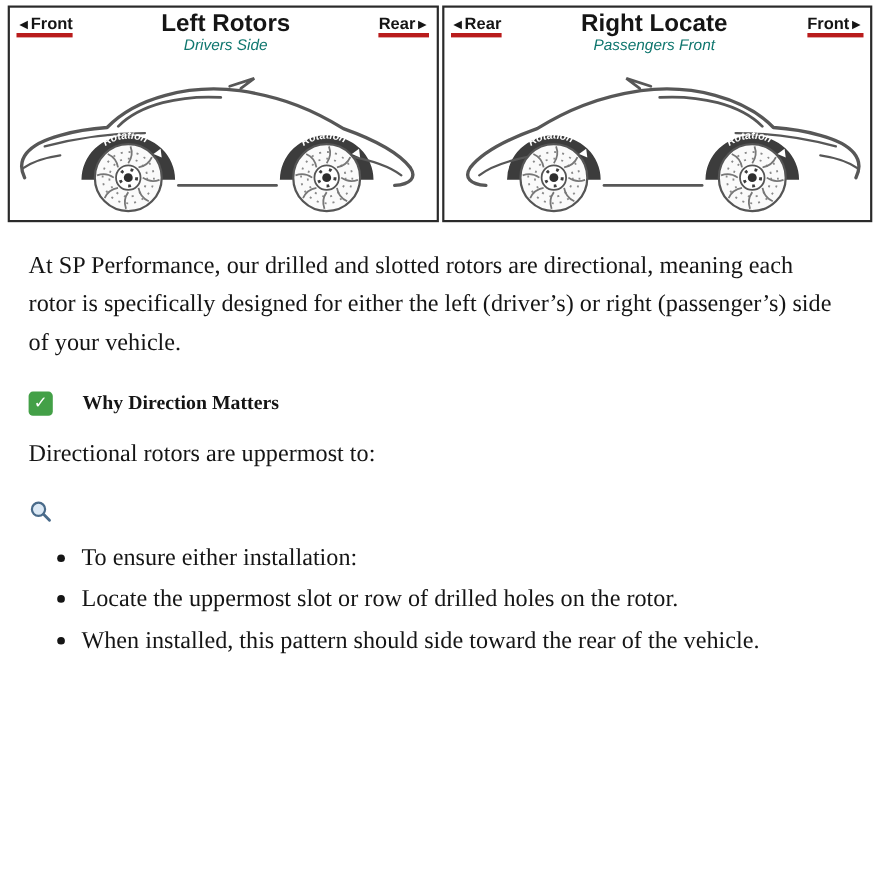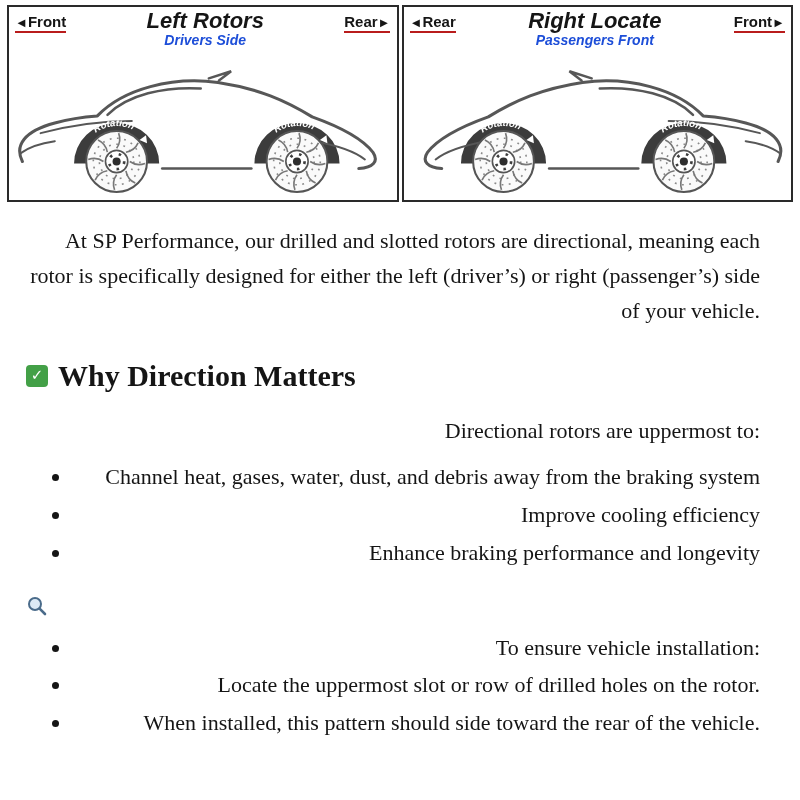--- a/index.html
+++ b/index.html
@@ -2,32 +2,32 @@
 <html><head>
 <meta charset="utf-8">
 <style>
   html,body{margin:0;padding:0;background:#ffffff;}
   body{width:800px;height:800px;overflow:hidden;color:#151515;font-family:"Liberation Serif","DejaVu Serif",serif;}
 
   
   .diagram{display:flex;gap:3px;margin:5px 7px 0 7px;}
   .panel{flex:1;border:2px solid #2a2a2a;background:#fff;box-sizing:border-box;}
   .panel-header{display:flex;justify-content:space-between;align-items:flex-start;padding:4px 6px 0 6px;font-family:"Liberation Sans","DejaVu Sans",sans-serif;}
-  .dir-label{font-weight:bold;font-size:15px;border-bottom:2px solid #b91c1c;line-height:1.15;white-space:nowrap;margin-top:2px;}
+  .dir-label{font-weight:bold;font-size:15px;border-bottom:4px solid #b91c1c;line-height:1.15;white-space:nowrap;margin-top:2px;}
   .dir-label .arr{font-size:13px;}
   .panel-titles{text-align:center;margin-top:-2px;}
-  .panel-title{font-weight:bold;font-size:22px;line-height:1.05;font-style:italic;}
-  .panel-subtitle{font-weight:bold;font-style:italic;font-size:14px;color:#1d4ed8;}
+  .panel-title{font-weight:bold;font-size:22px;line-height:1.05;}
+  .panel-subtitle{font-weight:normal;font-style:italic;font-size:14px;color:#0f766e;}
   .car-svg{display:block;width:100%;height:152px;}
 
   
-  .article{padding:14px 40px 0 26px;font-size:22px;line-height:1.58;text-align:right;}
+  .article{padding:14px 40px 0 26px;font-size:22px;line-height:1.58;}
   .para{margin:8px 0 18px 0;}
   .h-row{display:flex;align-items:center;gap:10px;margin:24px 0 14px 0;}
-  .h-bold{font-weight:bold;font-size:30px;}
+  .h-bold{font-weight:bold;font-size:18px;margin-left:17px;}
   .h-reg{font-weight:normal;font-size:22px;}
   .check-icon{display:inline-flex;width:22px;height:22px;background:#43a047;border-radius:4px;color:#fff;
     align-items:center;justify-content:center;font-family:"DejaVu Sans",sans-serif;font-weight:bold;font-size:15px;flex:0 0 auto;}
   .lead{margin:6px 0 12px 0;}
   ul{margin:10px 0 22px 0;padding-left:46px;}
   li{margin:3px 0;padding-left:2px;}
   .mag-icon{flex:0 0 auto;display:inline-block;}
 </style>
 </head>
 <body>
@@ -129,33 +129,28 @@
 
     <p class="para">At SP Performance, our drilled and slotted rotors are directional, meaning each rotor is specifically designed for either the left (driver’s) or right (passenger’s) side of your vehicle.</p>
 
     <div class="h-row">
       <span class="check-icon">✓</span>
       <span class="h-bold">Why Direction Matters</span>
     </div>
 
     <p class="lead">Directional rotors are uppermost to:</p>
 
-    <ul>
-      <li>Channel heat, gases, water, dust, and debris away from the braking system</li>
-      <li>Improve cooling efficiency</li>
-      <li>Enhance braking performance and longevity</li>
-    </ul>
 
     <div class="h-row">
       <svg class="mag-icon" width="22" height="22" viewBox="0 0 22 22">
         <circle cx="9" cy="9" r="6" fill="#dce9f5" stroke="#4a6b8a" stroke-width="2"></circle>
         <line x1="13.6" y1="13.6" x2="19" y2="19" stroke="#4a6b8a" stroke-width="2.6" stroke-linecap="round"></line>
       </svg>
     </div>
 
     <ul>
-      <li>To ensure vehicle installation:</li>
+      <li>To ensure either installation:</li>
       <li>Locate the uppermost slot or row of drilled holes on the rotor.</li>
       <li>When installed, this pattern should side toward the rear of the vehicle.</li>
     </ul>
 
   </div>
 </div>
 
 </body></html>

